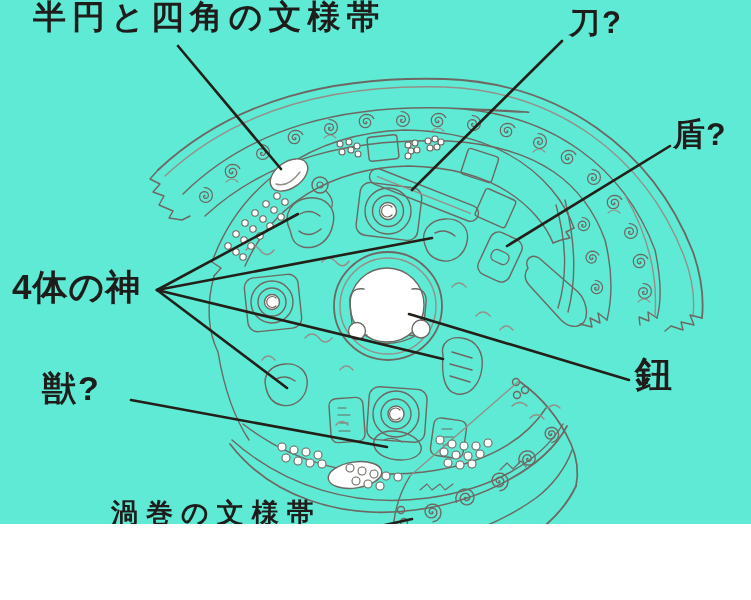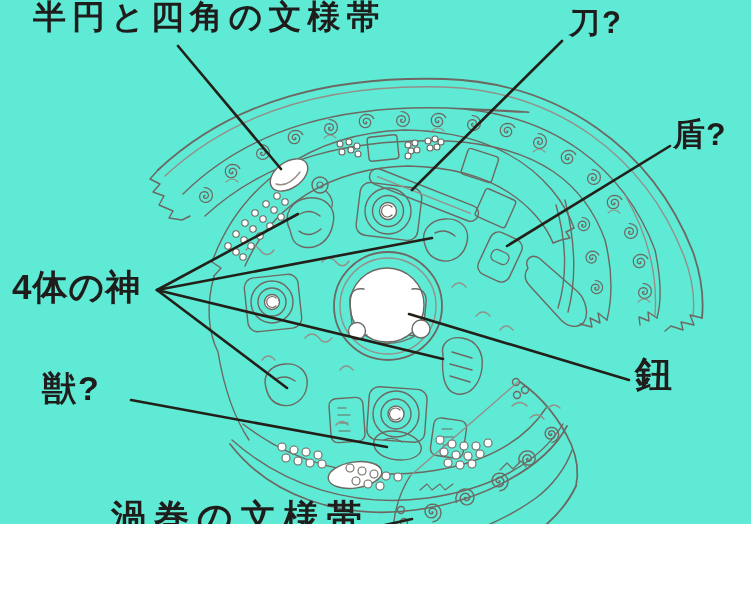--- a/index.html
+++ b/index.html
@@ -11,21 +11,21 @@
   .label{
     position:absolute;color:#1f1d1b;font-weight:600;white-space:nowrap;
     line-height:1.05;font-family:"Liberation Sans","DejaVu Sans",sans-serif;
   }
   #lbl-band-top{left:33px;top:0px;font-size:33px;letter-spacing:6px;}
   #lbl-sword{left:569px;top:7px;font-size:31px;letter-spacing:2px;}
   #lbl-shield{left:673px;top:118px;font-size:32px;letter-spacing:1px;}
   #lbl-deities{left:12px;top:269px;font-size:35px;letter-spacing:1px;}
   #lbl-knob{left:635px;top:356px;font-size:37px;}
   #lbl-beast{left:42px;top:371px;font-size:34px;letter-spacing:2px;}
-  #lbl-spiral{left:111px;top:499px;font-size:35px;letter-spacing:8px;text-align:center;}
+  #lbl-spiral{left:111px;top:499px;font-size:27px;letter-spacing:8px;text-align:center;}
 </style>
 </head>
 <body>
 
 <div id="stage">
 
   <svg id="art" width="751" height="600" viewBox="0 0 751 600">
     <g stroke="#6d6862" fill="none" stroke-width="1.4" stroke-linecap="round" stroke-linejoin="round">
 
       <g>

